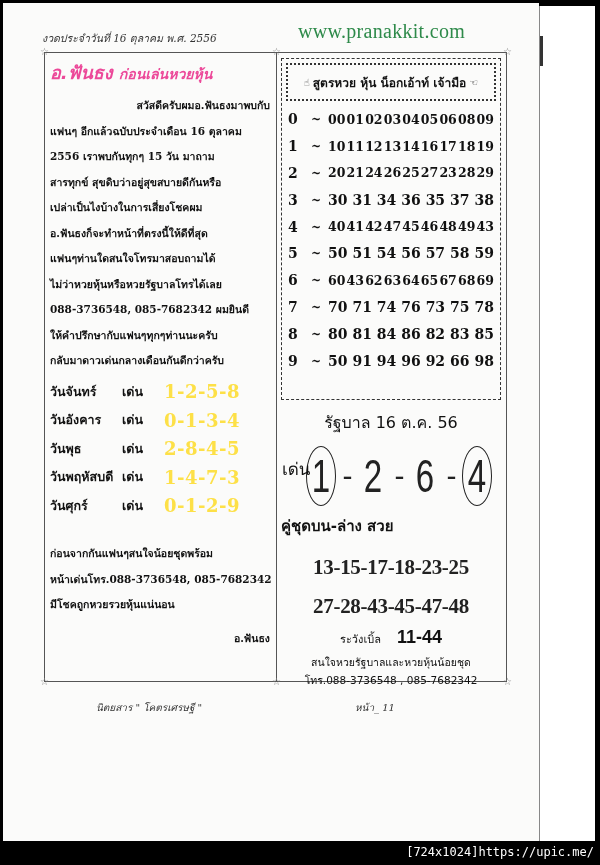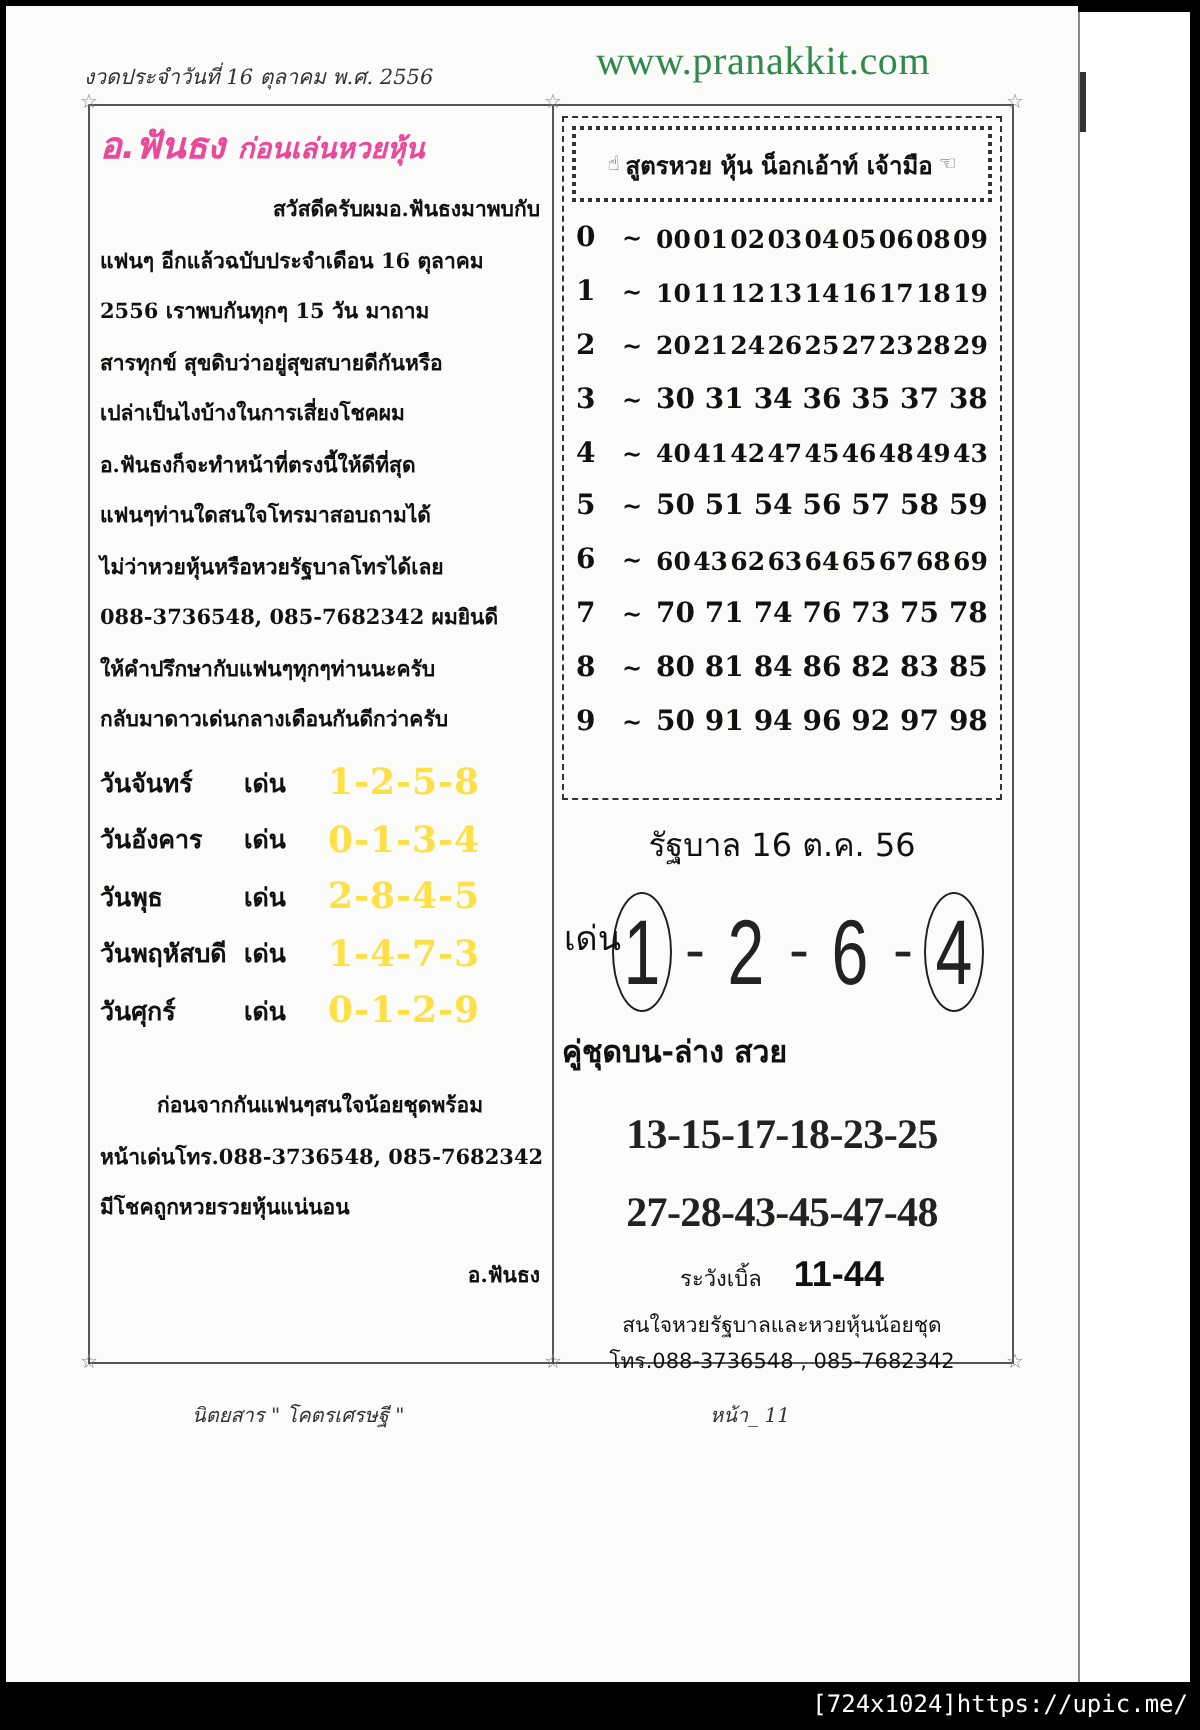--- a/index.html
+++ b/index.html
@@ -64,21 +64,21 @@
     }
     .day-play {
       width: 42px; font-family: "DejaVu Sans", sans-serif; font-weight: bold;
       font-size: 12.5px; color: #111;
     }
     .day-nums {
       font-family: "DejaVu Serif", serif; font-weight: bold; font-size: 18px; color: #fde047;
       letter-spacing: 0.5px;
     }
     .closing { margin-top: 14px; }
-    .closing .line1 { text-align: center; padding-right: 4px; margin-top: 21px; }
+    .closing .line1 { text-align: left; padding-right: 4px; margin-top: 21px; }
     .closing .sign { text-align: right; padding-right: 4px; margin-top: 8px; }
     
     .formula-box {
       position: absolute; left: 281px; top: 58px; width: 220px; height: 342px;
       border: 1px dashed #333;
     }
     .formula-head {
       margin: 4px 4px 0 4px; height: 38px;
       border-top: 2px dotted #333; border-bottom: 2px dotted #333;
       border-left: 2px dotted #333; border-right: 2px dotted #333;
@@ -372,21 +372,21 @@
       </div>
       <div class="f-row">
         <span class="f-key">9</span>
         <span class="f-tilde">~</span>
         <span class="f-vals wide">
             <span>50</span>
             <span>91</span>
             <span>94</span>
             <span>96</span>
             <span>92</span>
-            <span>97</span>
+            <span>66</span>
             <span>98</span>
           </span>
       </div>
     </div>
   </div>
 
   <div class="govt-title">รัฐบาล 16 ต.ค. 56</div>
 
   <div class="main-pick">
     <span class="lbl">เด่น</span>

